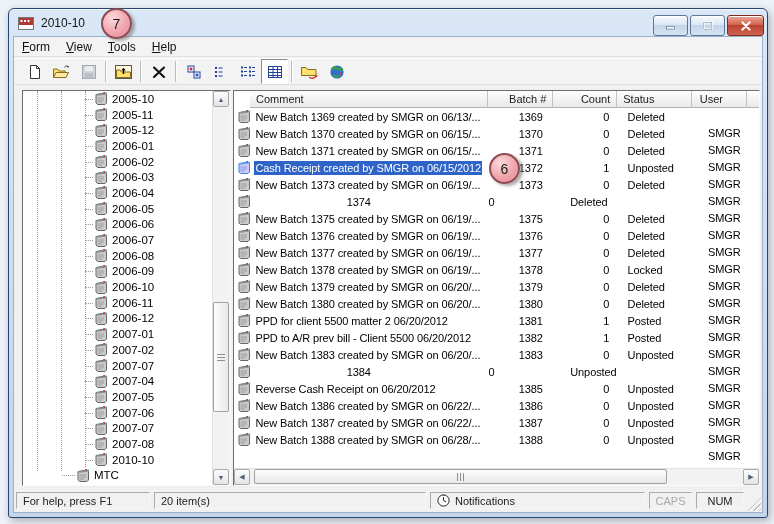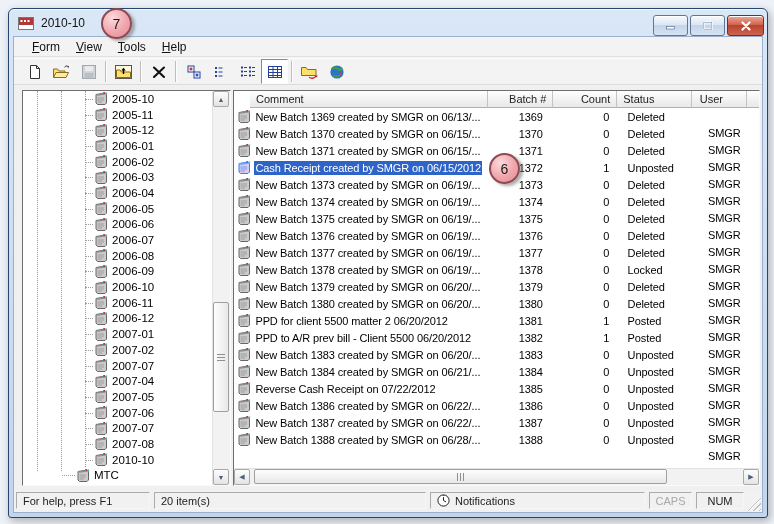--- a/index.html
+++ b/index.html
@@ -13,21 +13,21 @@
   .app-icon{position:absolute;left:9px;top:7px;width:16px;height:13px;}
   .title-text{position:absolute;left:32px;top:7px;font-size:12px;color:#111;}
   .winbtns{position:absolute;right:3px;top:6px;display:flex;gap:2px;}
   .winbtn{width:33px;height:19px;border:1px solid #5f7795;border-radius:3px;
     background:linear-gradient(#f6fafd 0%,#dce7f4 45%,#c3d4e9 46%,#d5e3f3);
     box-shadow:inset 0 1px 0 #fff;display:flex;align-items:center;justify-content:center;}
   .winbtn.close{width:35px;background:linear-gradient(#eba99c 0%,#d3654f 45%,#b8402e 46%,#cd6450);border-color:#7e2a1d;}
   
   .client{position:absolute;left:4px;top:27px;width:748px;height:475px;background:#f1f1f1;border:1px solid #9ab0cd;}
   .menubar{position:absolute;left:0;top:0;width:100%;height:20px;background:#f3f3f3;border-bottom:1px solid #e2e2e2;
-    display:flex;align-items:center;padding-left:10px;box-sizing:border-box;font-size:12px;color:#111;}
+    display:flex;align-items:center;padding-left:0;box-sizing:border-box;font-size:12px;color:#111;}
   .menu-item{display:inline-block;padding:2px 8px;}
   .menu-item::first-letter{text-decoration:underline;}
   .toolbar{position:absolute;left:0;top:21px;width:100%;height:27px;background:#f3f3f3;border-top:1px solid #fff;
     border-bottom:1px solid #dcdcdc;display:flex;align-items:center;padding-left:7px;box-sizing:border-box;}
   .tbtn{width:25px;height:23px;display:flex;align-items:center;justify-content:center;border:1px solid transparent;}
   .tbtn.pressed{background:#fff;border-color:#8a8a8a #fdfdfd #fdfdfd #8a8a8a;}
   .tbtn.disabled{opacity:.8;}
   .tbtn svg{display:block;}
   .ticon{display:flex;}
   .tsep{width:1px;height:21px;background:#bdbdbd;border-right:1px solid #fdfdfd;margin:0 3px;}
@@ -631,21 +631,20 @@
                 <div class="cell user-cell">SMGR</div>
               </div>
               <div class="lrow">
                 <div class="cell icon-cell"><svg width="16" height="15" viewBox="0 0 16 15">
                     <path d="M3 3.5l9-1.5 1.5 1.5v8.5L12 13.5H4.5L3 12z" fill="#cbcbcb" stroke="#666"></path>
                     <path d="M3 3.5l9-1.5 1.5 1.5-9 1.2z" fill="#8f8f8f"></path>
                     <rect x="10.3" y="1" width="1.7" height="1.7" fill="#cc3333"></rect>
                     <rect x="12.4" y="1.4" width="1.7" height="1.7" fill="#3bbcd0"></rect>
                     <path d="M4.5 7h6.5M4.5 9h6.5M4.5 11h4.5" stroke="#9d9d9d" fill="none"></path>
                   </svg></div>
-                <div class="cell comment-cell"><span class="ctext">New Batch 1374 created by SMGR on 06/19/...</span></div>
                 <div class="cell batch-cell">1374</div>
                 <div class="cell count-cell">0</div>
                 <div class="cell status-cell">Deleted</div>
                 <div class="cell user-cell">SMGR</div>
               </div>
               <div class="lrow">
                 <div class="cell icon-cell"><svg width="16" height="15" viewBox="0 0 16 15">
                     <path d="M3 3.5l9-1.5 1.5 1.5v8.5L12 13.5H4.5L3 12z" fill="#cbcbcb" stroke="#666"></path>
                     <path d="M3 3.5l9-1.5 1.5 1.5-9 1.2z" fill="#8f8f8f"></path>
                     <rect x="10.3" y="1" width="1.7" height="1.7" fill="#cc3333"></rect>
@@ -771,35 +770,34 @@
                 <div class="cell user-cell">SMGR</div>
               </div>
               <div class="lrow">
                 <div class="cell icon-cell"><svg width="16" height="15" viewBox="0 0 16 15">
                     <path d="M3 3.5l9-1.5 1.5 1.5v8.5L12 13.5H4.5L3 12z" fill="#cbcbcb" stroke="#666"></path>
                     <path d="M3 3.5l9-1.5 1.5 1.5-9 1.2z" fill="#8f8f8f"></path>
                     <rect x="10.3" y="1" width="1.7" height="1.7" fill="#cc3333"></rect>
                     <rect x="12.4" y="1.4" width="1.7" height="1.7" fill="#3bbcd0"></rect>
                     <path d="M4.5 7h6.5M4.5 9h6.5M4.5 11h4.5" stroke="#9d9d9d" fill="none"></path>
                   </svg></div>
-                <div class="cell comment-cell"><span class="ctext">New Batch 1384 created by SMGR on 06/21/...</span></div>
                 <div class="cell batch-cell">1384</div>
                 <div class="cell count-cell">0</div>
                 <div class="cell status-cell">Unposted</div>
                 <div class="cell user-cell">SMGR</div>
               </div>
               <div class="lrow">
                 <div class="cell icon-cell"><svg width="16" height="15" viewBox="0 0 16 15">
                     <path d="M3 3.5l9-1.5 1.5 1.5v8.5L12 13.5H4.5L3 12z" fill="#cbcbcb" stroke="#666"></path>
                     <path d="M3 3.5l9-1.5 1.5 1.5-9 1.2z" fill="#8f8f8f"></path>
                     <rect x="10.3" y="1" width="1.7" height="1.7" fill="#cc3333"></rect>
                     <rect x="12.4" y="1.4" width="1.7" height="1.7" fill="#3bbcd0"></rect>
                     <path d="M4.5 7h6.5M4.5 9h6.5M4.5 11h4.5" stroke="#9d9d9d" fill="none"></path>
                   </svg></div>
-                <div class="cell comment-cell"><span class="ctext">Reverse Cash Receipt on 07/22/2012</span></div>
+                <div class="cell comment-cell"><span class="ctext">Reverse Cash Receipt on 06/20/2012</span></div>
                 <div class="cell batch-cell">1385</div>
                 <div class="cell count-cell">0</div>
                 <div class="cell status-cell">Unposted</div>
                 <div class="cell user-cell">SMGR</div>
               </div>
               <div class="lrow">
                 <div class="cell icon-cell"><svg width="16" height="15" viewBox="0 0 16 15">
                     <path d="M3 3.5l9-1.5 1.5 1.5v8.5L12 13.5H4.5L3 12z" fill="#cbcbcb" stroke="#666"></path>
                     <path d="M3 3.5l9-1.5 1.5 1.5-9 1.2z" fill="#8f8f8f"></path>
                     <rect x="10.3" y="1" width="1.7" height="1.7" fill="#cc3333"></rect>

